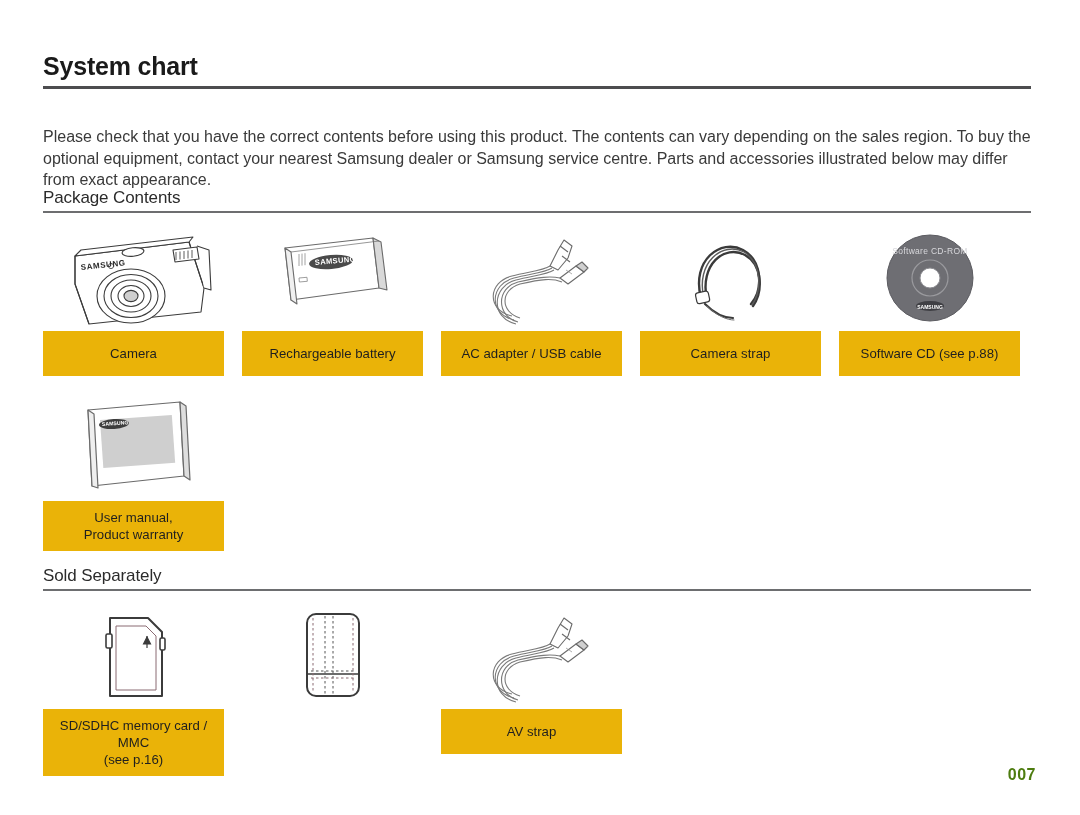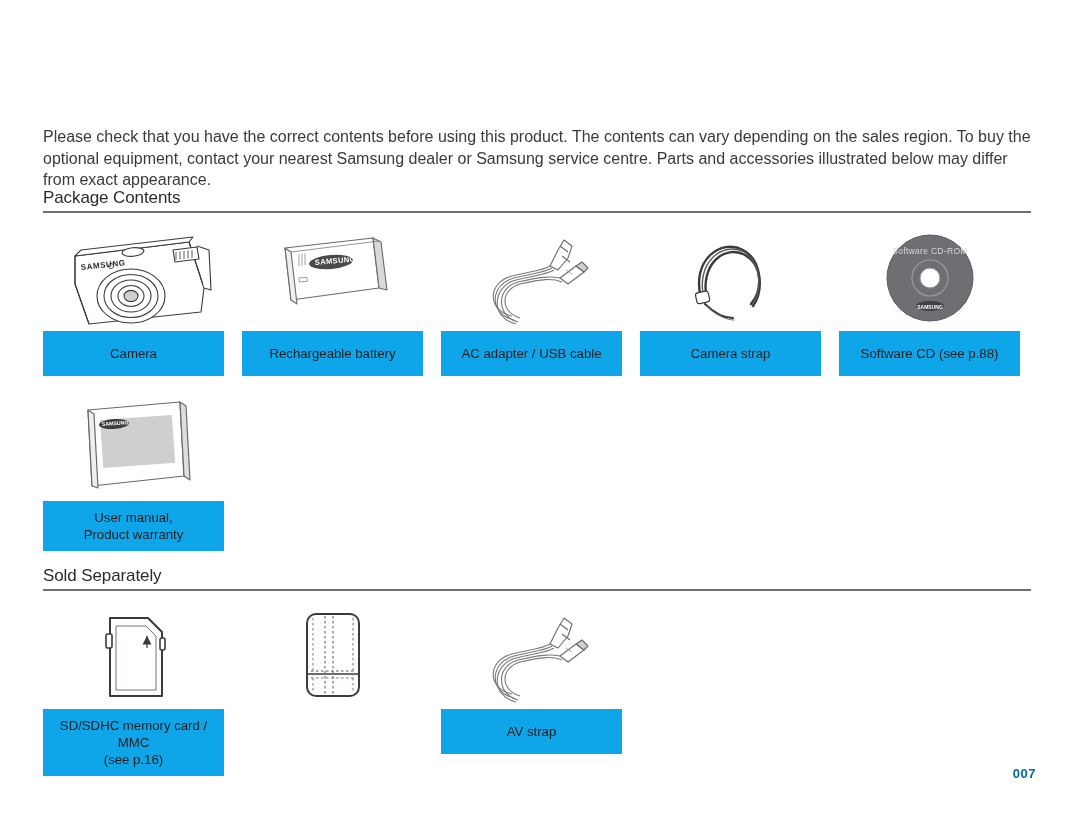--- a/index.html
+++ b/index.html
@@ -79,21 +79,21 @@
     position: absolute;
     width: 181px;
   }
   .art {
     position: relative;
     width: 181px;
     height: 105px;
   }
   .art svg { display: block; margin: 0 auto; }
   .caption {
-    background: #0ea5e9;
+    background: #eab308;
     color: #1f1f1f;
     font-size: 13.2px;
     line-height: 17px;
     text-align: center;
     width: 181px;
     box-sizing: border-box;
     padding: 8px 4px;
     min-height: 45px;
     display: flex;
     align-items: center;
@@ -111,31 +111,35 @@
   .col2 { left: 242px; }
   .col3 { left: 441px; }
   .col4 { left: 640px; }
   .col5 { left: 839px; }
 
   
   .page-number {
     position: absolute;
     right: 44px;
     top: 766px;
-    font-size: 13px;
+    font-size: 16px;
     font-weight: bold;
-    color: #0369a1;
+    color: #4d7c0f;
     letter-spacing: 0.5px;
   }
 </style>
 </head>
 <body>
 
 <div class="page">
 
+  <div class="title-block">
+    <h1 class="page-title">System chart</h1>
+    <div class="title-rule"></div>
+  </div>
 
   <p class="intro">Please check that you have the correct contents before using this product. The contents can vary depending on the sales region. To buy the optional equipment, contact your nearest Samsung dealer or Samsung service centre. Parts and accessories illustrated below may differ from exact appearance.</p>
 
   <div class="section-head" id="sec-package">
     <div class="label">Package Contents</div>
     <div class="section-rule"></div>
   </div>
 
   <div class="section-head" id="sec-sold">
     <div class="label">Sold Separately</div>

